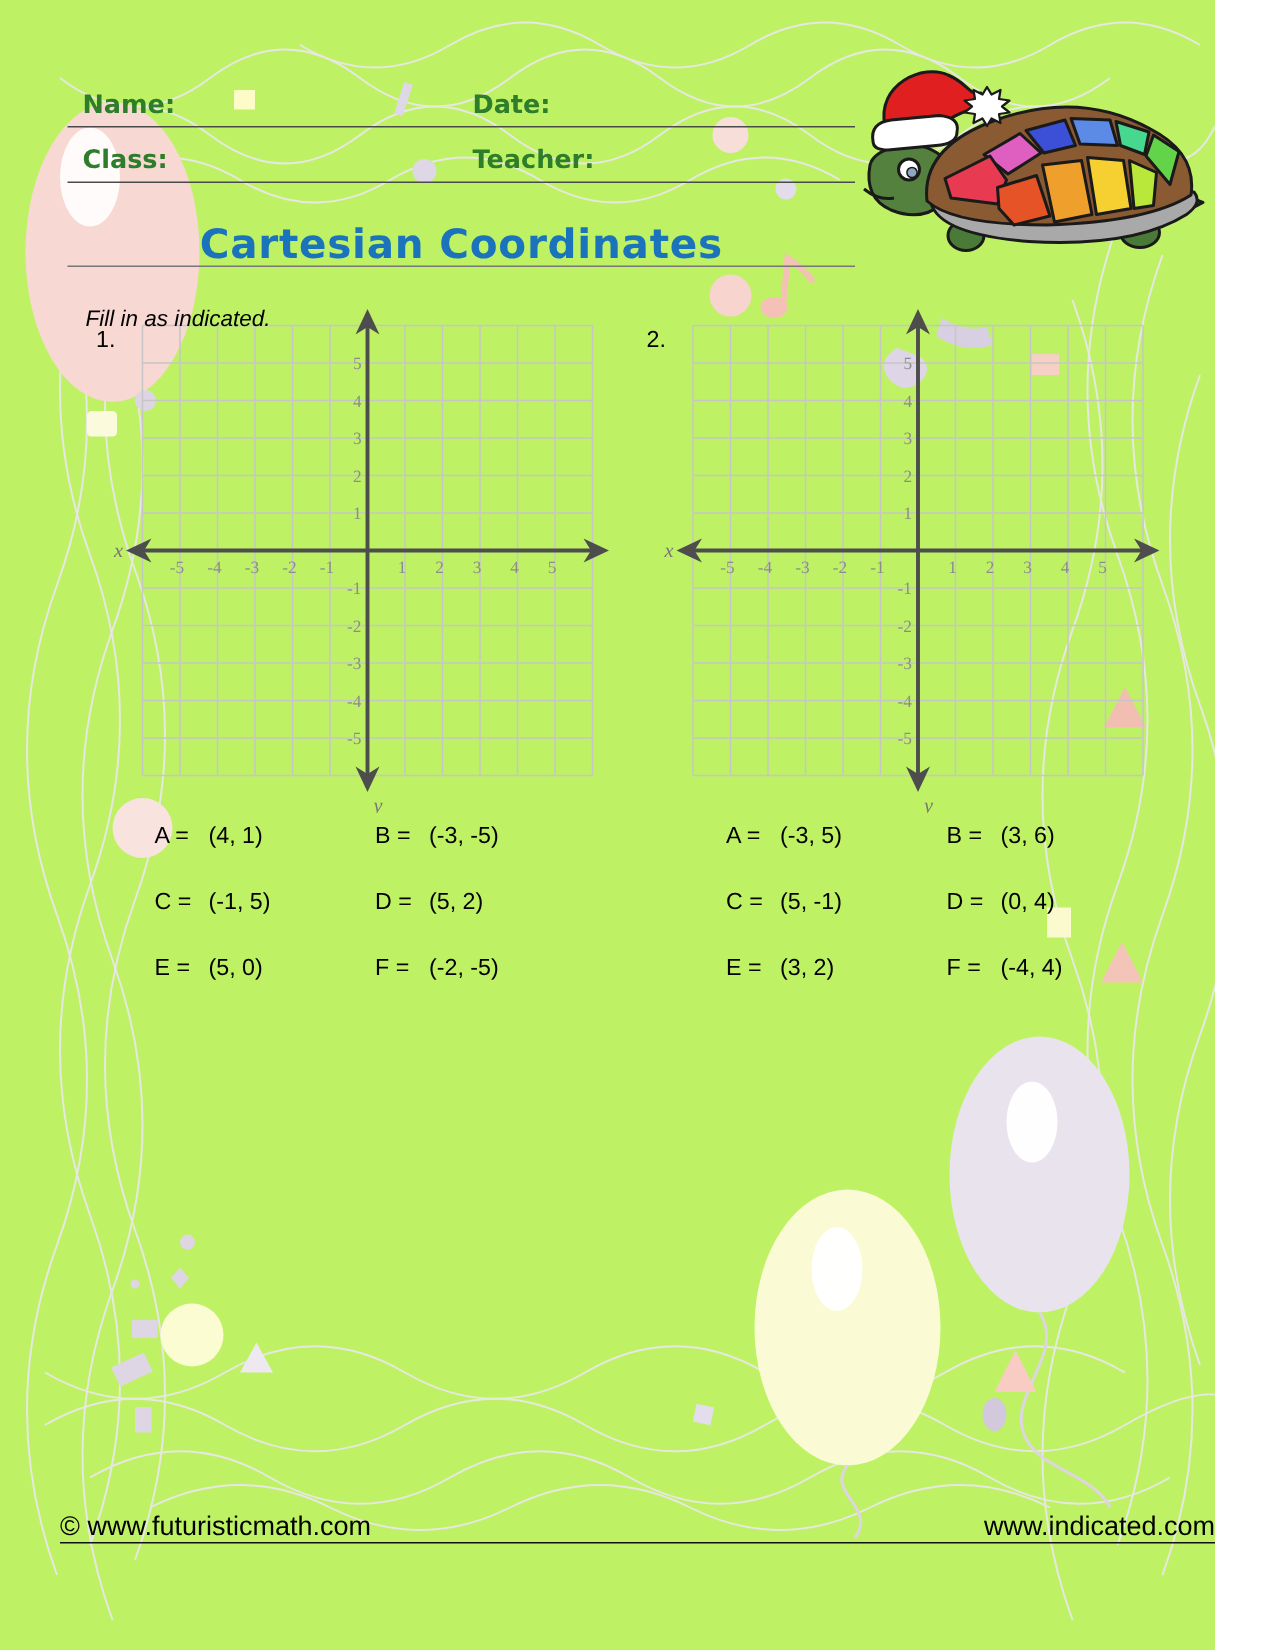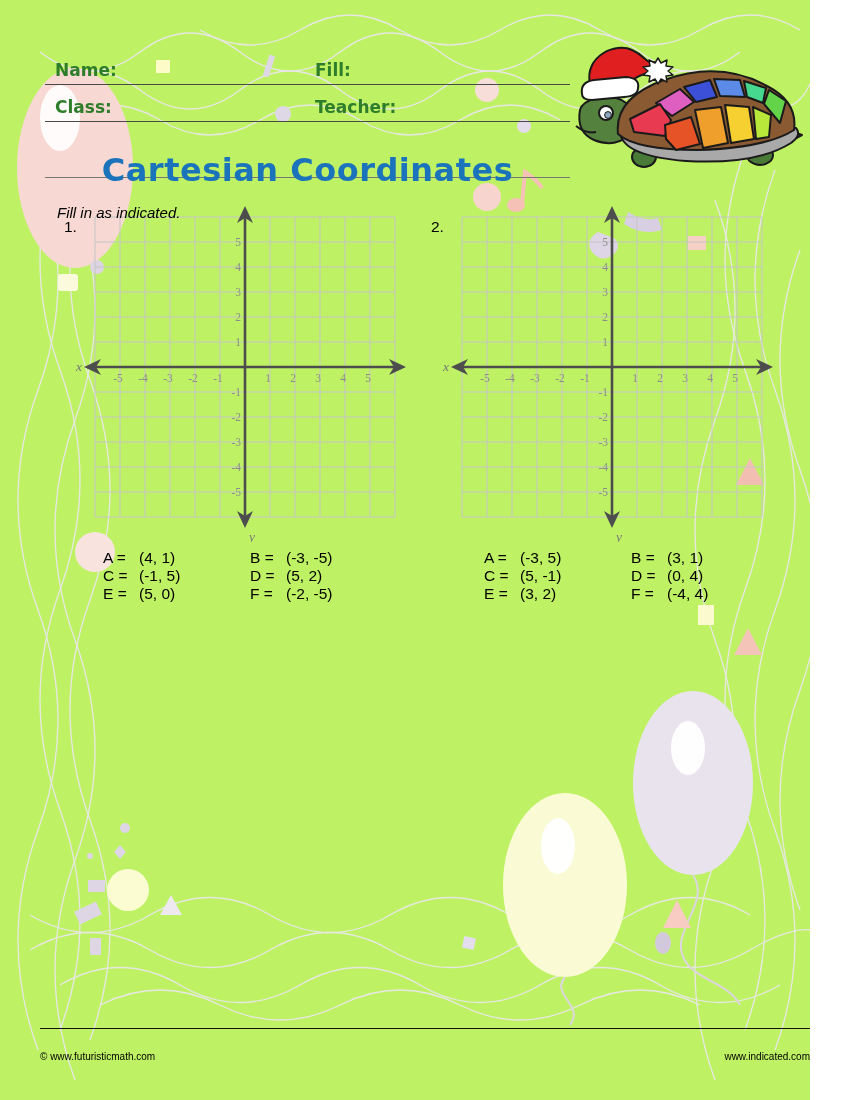--- a/index.html
+++ b/index.html
@@ -3,35 +3,35 @@
 <meta charset="utf-8">
 <style>
   html,body{margin:0;padding:0;background:#fff;}
   .page{position:relative;width:810px;height:1100px;background:#bef264;overflow:hidden;
         font-family:"Liberation Sans",sans-serif;color:#111;}
   .bg{position:absolute;left:0;top:0;z-index:0;}
   .hdr{position:absolute;z-index:2;font-family:"DejaVu Sans",sans-serif;font-weight:bold;
        font-size:17px;color:#2e7d2a;}
   .rule{position:absolute;z-index:1;left:45px;width:525px;border-top:1px solid #4a4a4a;}
   .title{position:absolute;z-index:2;left:45px;top:130px;width:525px;text-align:center;
-         font-family:"DejaVu Sans",sans-serif;font-weight:bold;font-size:32px;color:#1b74bb;
+         font-family:"DejaVu Sans",sans-serif;font-weight:bold;font-size:27px;color:#1b74bb;
          letter-spacing:.5px;}
   .instruction{position:absolute;z-index:2;left:57px;top:189px;font-size:15px;color:#000;font-style:italic;}
   .pnum{position:absolute;z-index:2;font-size:15.5px;color:#000;}
   .grid-svg{position:absolute;z-index:1;}
   .grid-svg text.tick{font-family:"Liberation Serif",serif;font-size:11.5px;fill:#8c8c8c;}
   .grid-svg text.axl{font-family:"Liberation Serif",serif;font-style:italic;font-size:13.5px;fill:#777;}
   .coords{position:absolute;z-index:2;top:549px;display:grid;grid-template-columns:147px auto;
-          font-size:15.5px;color:#000;}
+          row-gap:26px;font-size:15.5px;color:#000;}
   .pair .pl{display:inline-block;min-width:30px;}
   .pair .pv{margin-left:6px;}
   .turtle{position:absolute;z-index:2;left:570px;top:40px;}
   .footer-rule{position:absolute;z-index:2;left:40px;top:1028px;width:770px;border-top:1.5px solid #111;}
-  .footer{position:absolute;z-index:2;left:40px;top:1051px;width:770px;display:flex;
-          justify-content:space-between;font-size:10px;color:#000;}
+  .footer{position:absolute;z-index:2;left:40px;top:1007px;width:770px;display:flex;
+          justify-content:space-between;font-size:18px;color:#000;}
 </style>
 </head>
 <body>
 
 <div class="page">
 
   <svg class="bg" width="850" height="1100" viewBox="0 0 850 1100">
     <g fill="none" stroke="#ece6f1" stroke-width="1.3" opacity="0.9">
       <path d="M40,90 Q90,52 140,90 T240,90 T340,90 T440,90 T540,90 T640,90 T740,90 T810,84"></path>
       <path d="M40,52 Q90,90 140,52 T240,52 T340,52 T440,52 T540,52 T640,52 T740,52"></path>
@@ -93,21 +93,21 @@
       <rect x="76" y="906" width="24" height="14" fill="#ded6e5" transform="rotate(-25 88 913)"></rect>
       <rect x="90" y="938" width="11" height="17" fill="#ded6e5"></rect>
       <polygon points="160,915 182,915 171,895" fill="#eee8f0"></polygon>
       <ellipse cx="663" cy="943" rx="8" ry="11" fill="#d3c9dd"></ellipse>
       <polygon points="663,928 691,928 677,900" fill="#f8ccc2"></polygon>
       <rect x="463" y="937" width="12" height="12" fill="#e4dded" transform="rotate(12 469 943)"></rect>
     </g>
   </svg>
 
   <span class="hdr" style="left:55px;top:60px">Name:</span>
-  <span class="hdr" style="left:315px;top:60px">Fill:</span>
+  <span class="hdr" style="left:315px;top:60px">Date:</span>
   <div class="rule" style="top:84px"></div>
   <span class="hdr" style="left:55px;top:97px">Class:</span>
   <span class="hdr" style="left:315px;top:97px">Teacher:</span>
   <div class="rule" style="top:121px"></div>
 
   <svg class="turtle" width="235" height="132" viewBox="0 0 235 132" role="img">
     <g stroke="#1a1a1a" stroke-width="2" stroke-linejoin="round">
       <path d="M208,86 L232,95 L211,106 Z" fill="#4a7a38"></path>
       <ellipse cx="74" cy="117" rx="12" ry="10" fill="#4a7a38"></ellipse>
       <ellipse cx="190" cy="115" rx="13" ry="10" fill="#4a7a38"></ellipse>
@@ -257,21 +257,21 @@
   <div class="coords" id="coords-0" style="left:103px">
       <div class="pair"><span class="pl">A =</span><span class="pv">(4, 1)</span></div>
       <div class="pair"><span class="pl">B =</span><span class="pv">(-3, -5)</span></div>
       <div class="pair"><span class="pl">C =</span><span class="pv">(-1, 5)</span></div>
       <div class="pair"><span class="pl">D =</span><span class="pv">(5, 2)</span></div>
       <div class="pair"><span class="pl">E =</span><span class="pv">(5, 0)</span></div>
       <div class="pair"><span class="pl">F =</span><span class="pv">(-2, -5)</span></div>
     </div>
   <div class="coords" id="coords-1" style="left:484px">
       <div class="pair"><span class="pl">A =</span><span class="pv">(-3, 5)</span></div>
-      <div class="pair"><span class="pl">B =</span><span class="pv">(3, 1)</span></div>
+      <div class="pair"><span class="pl">B =</span><span class="pv">(3, 6)</span></div>
       <div class="pair"><span class="pl">C =</span><span class="pv">(5, -1)</span></div>
       <div class="pair"><span class="pl">D =</span><span class="pv">(0, 4)</span></div>
       <div class="pair"><span class="pl">E =</span><span class="pv">(3, 2)</span></div>
       <div class="pair"><span class="pl">F =</span><span class="pv">(-4, 4)</span></div>
     </div>
 
   <div class="footer-rule"></div>
   <div class="footer">
     <span>© www.futuristicmath.com</span>
     <span>www.indicated.com</span>

